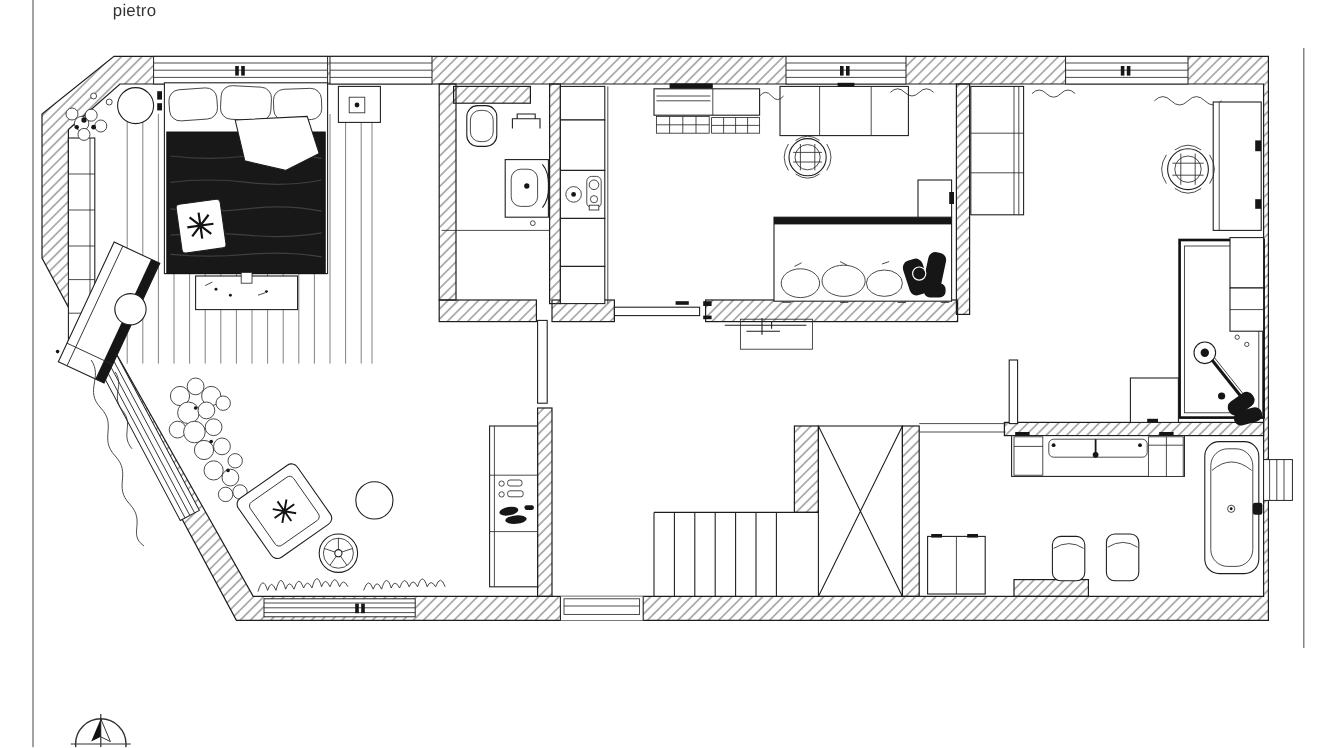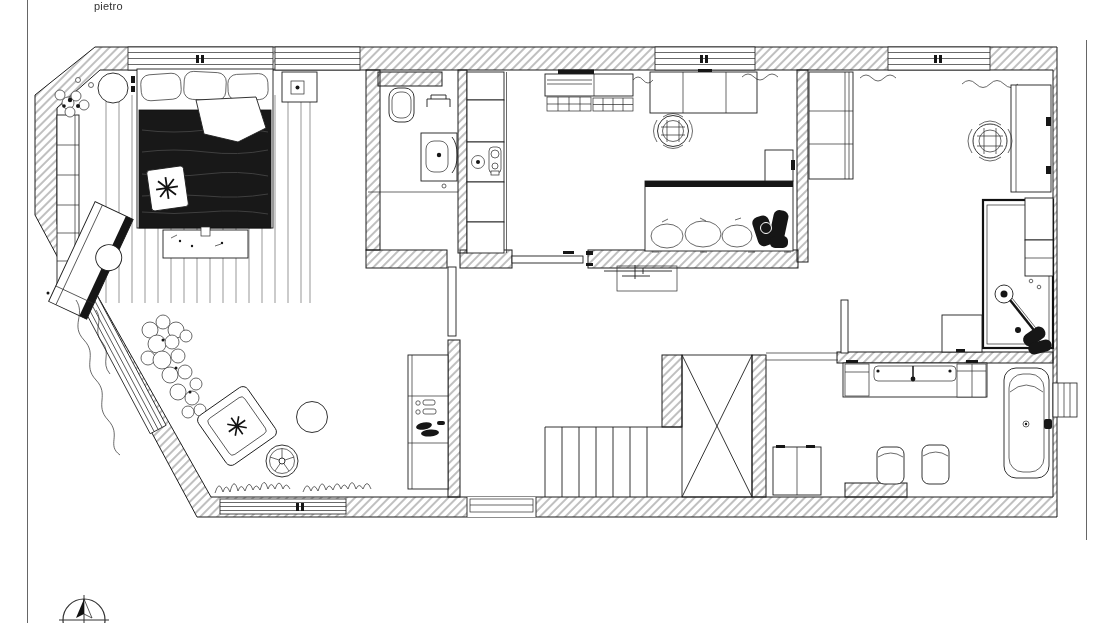--- a/index.html
+++ b/index.html
@@ -1,21 +1,21 @@
 <!DOCTYPE html>
 <html><head>
 <meta charset="utf-8">
 <style>
   html,body{margin:0;padding:0;background:#fff;}
   .stage{position:relative;width:1110px;height:623px;background:#fff;overflow:hidden;
          font-family:"Liberation Sans", sans-serif;}
   .frame-line{position:absolute;background:#666;}
   #frame-left{left:27px;top:0;width:1px;height:623px;}
   #frame-right{left:1086px;top:40px;width:1px;height:500px;}
-  .annotation{position:absolute;left:54px;top:0px;font-size:11px;color:#333;letter-spacing:.2px;padding-left:40px;}
+  .annotation{position:absolute;left:54px;top:0px;font-size:14px;color:#333;letter-spacing:.2px;padding-left:40px;}
   svg{position:absolute;left:0;top:0;}
   .w{fill:url(#hatch);stroke:#1d1d1d;stroke-width:1;}
   .ln{stroke:#1d1d1d;stroke-width:.9;fill:none;}
   .tn{stroke:#2a2a2a;stroke-width:.7;fill:none;}
   .fw{fill:#fff;stroke:#1d1d1d;stroke-width:.9;}
   .fwt{fill:#fff;stroke:#2a2a2a;stroke-width:.7;}
   .dk{fill:#161616;stroke:none;}
   .win{fill:#fff;stroke:#1d1d1d;stroke-width:.8;}
 </style>
 </head>

